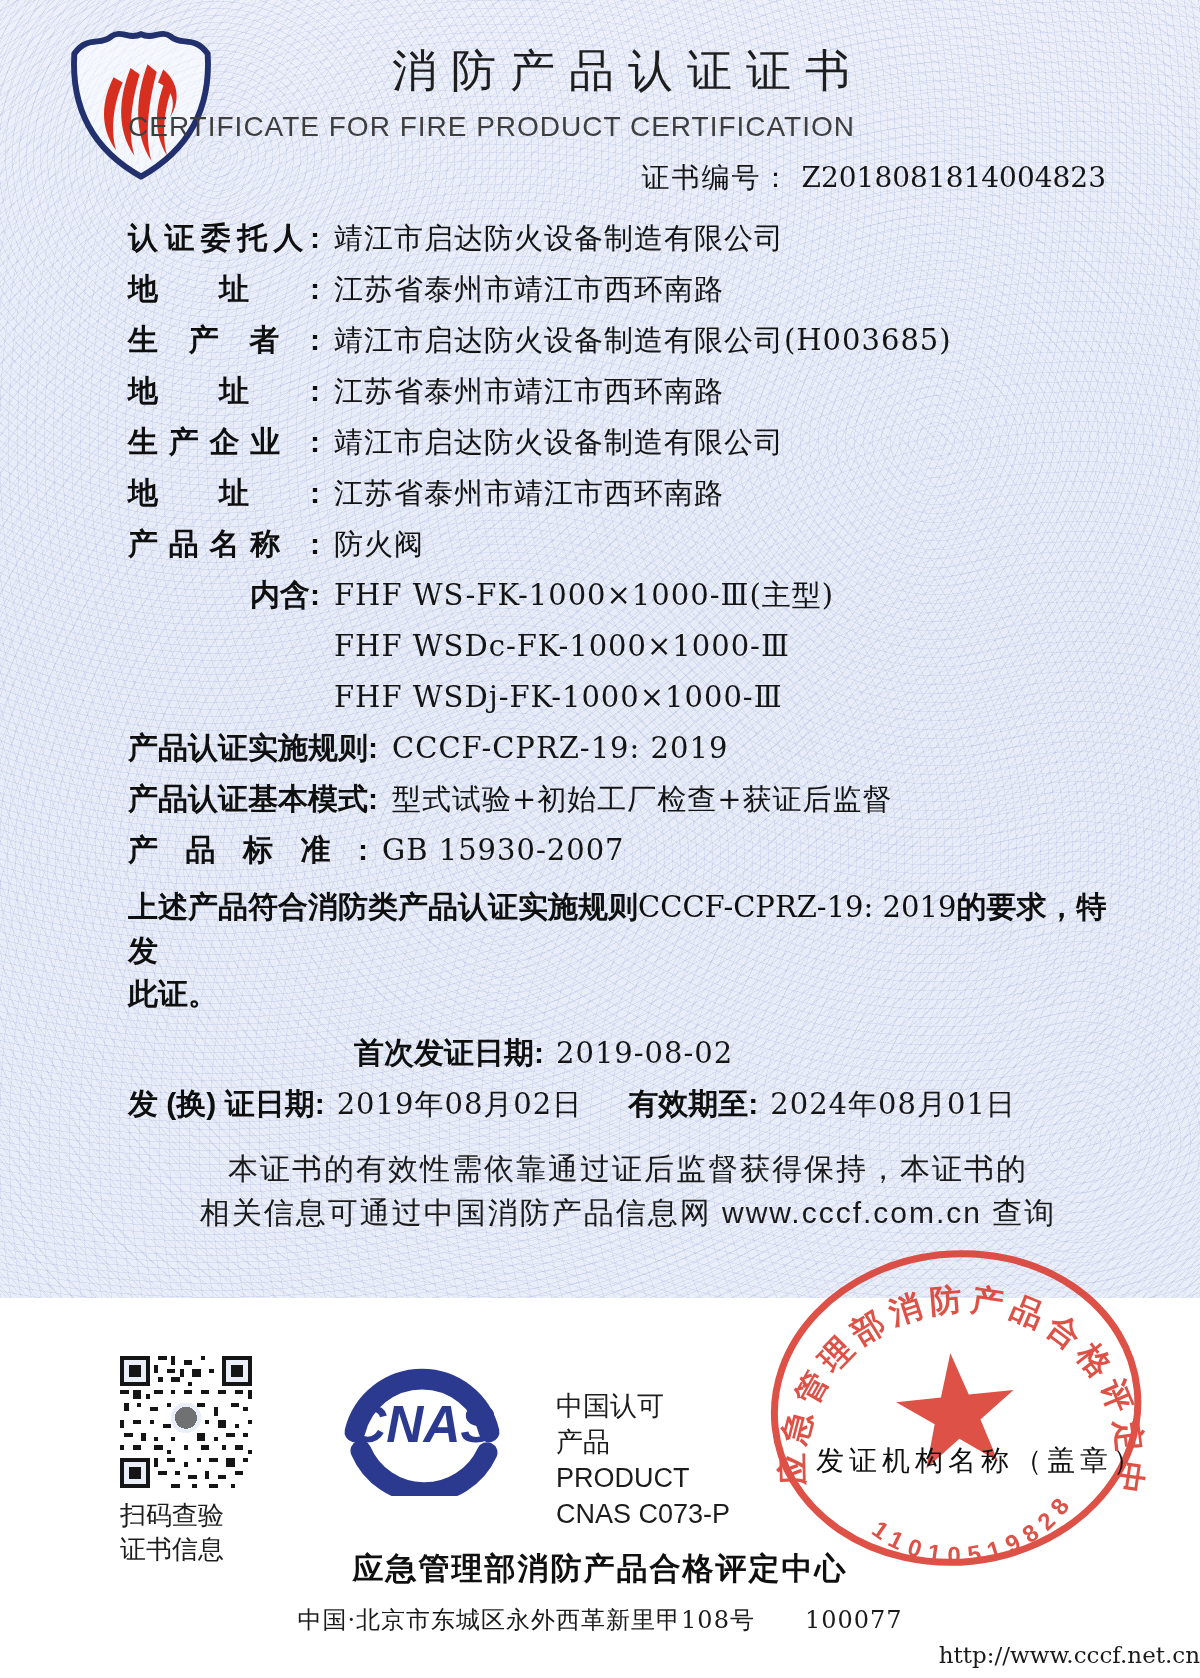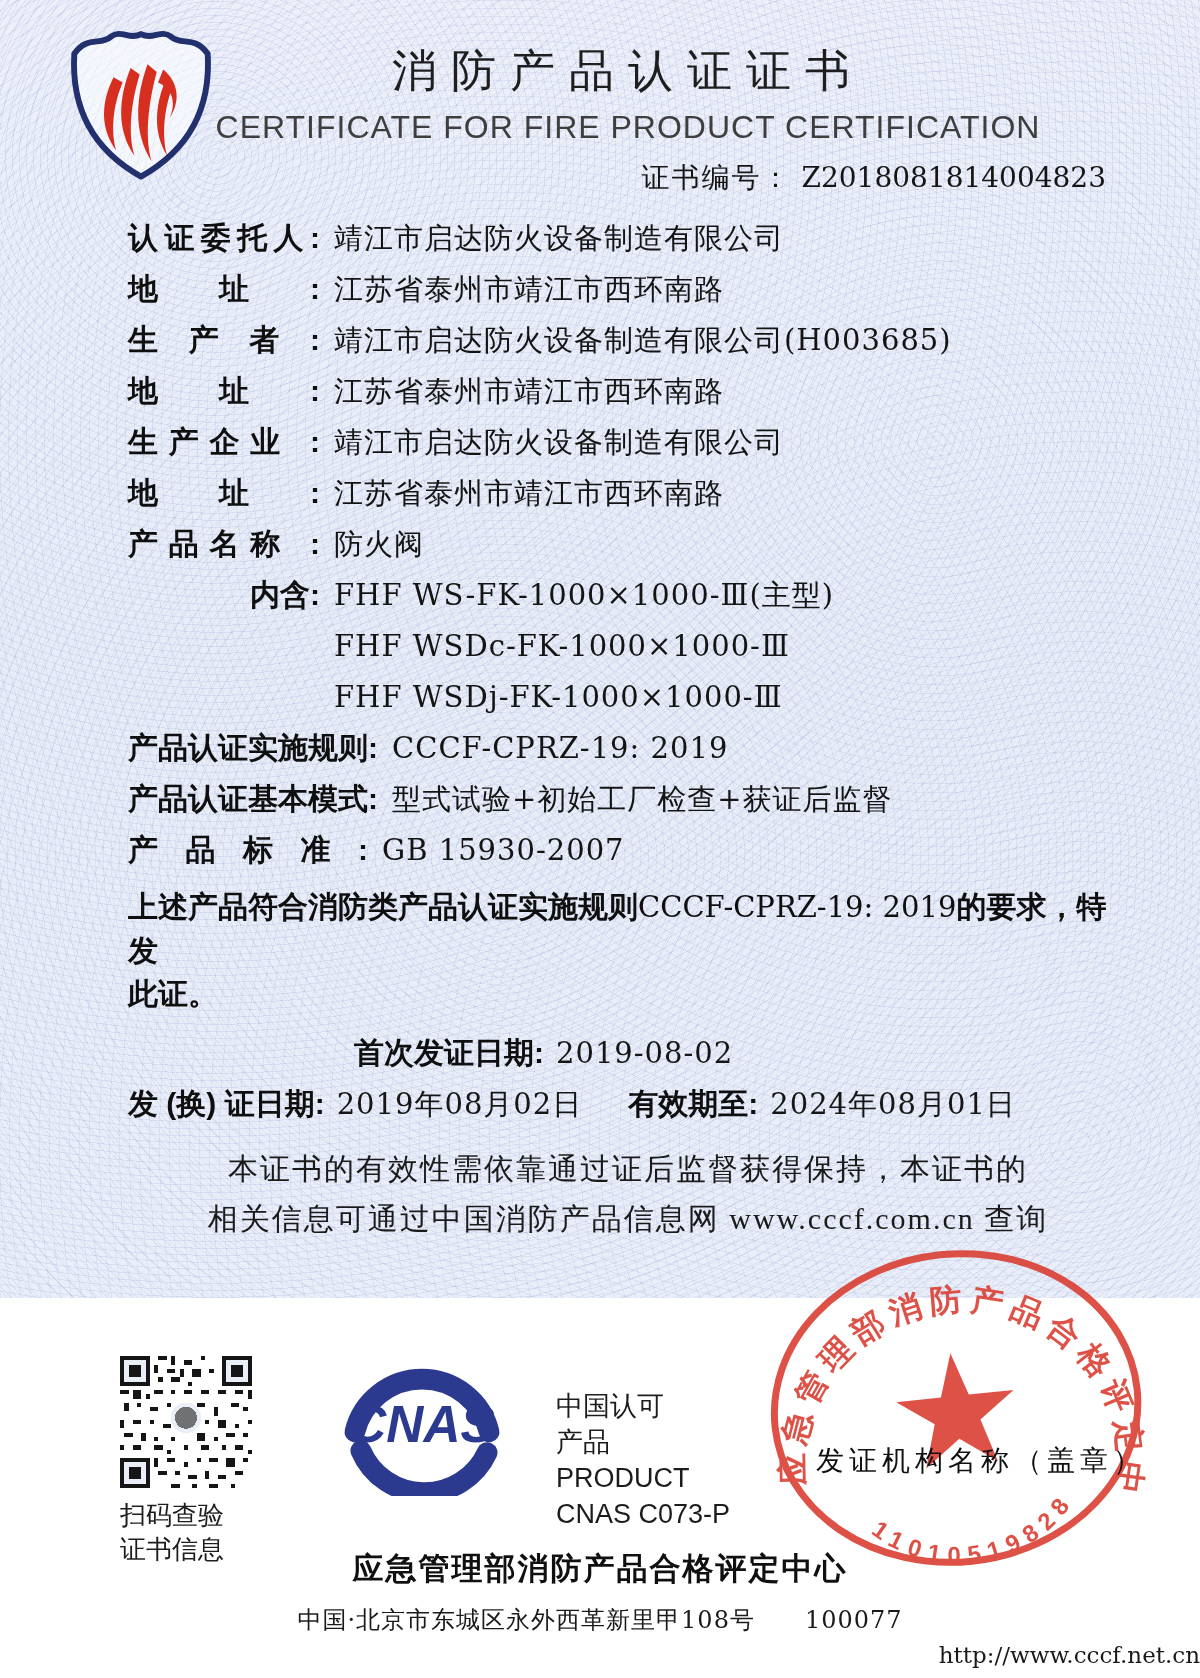--- a/index.html
+++ b/index.html
@@ -13,22 +13,22 @@
       repeating-radial-gradient(circle at 42% 66%, rgba(96,122,196,.10) 0 1px, rgba(0,0,0,0) 1px 8px),
       repeating-radial-gradient(circle at 90% 88%, rgba(96,122,196,.10) 0 1px, rgba(0,0,0,0) 1px 10px),
       linear-gradient(180deg,#edf0f9 0%,#e7ecf7 50%,#eaeef8 100%);
   }
   .content{position:relative;padding:40px 72px 0 128px;}
 
   
   .logo{position:absolute;left:56px;top:24px;width:170px;height:164px;}
   .title{font-size:45px;font-weight:500;letter-spacing:14px;text-align:center;
          color:#1e1e1e;line-height:62px;}
-  .subtitle{font-size:32px;font-weight:400;letter-spacing:1px;color:#3e3e3e;
-            text-align:center;margin-top:8px;line-height:34px;}
+  .subtitle{font-size:28px;font-weight:400;letter-spacing:1px;color:#3e3e3e;
+            text-align:left;margin-top:8px;line-height:34px;}
   .certno{margin-top:16px;text-align:right;padding-right:22px;font-size:28px;
           line-height:36px;font-family:"DejaVu Serif","Liberation Serif",serif;color:#151515;}
   .certno .lab{letter-spacing:2px;}
   .certno .num{padding-left:10px;}
 
   
   .fields{margin-top:26px;}
   .field{display:flex;align-items:baseline;margin-bottom:19px;font-size:30px;line-height:32px;}
   .flabel{flex:none;width:192px;font-weight:700;color:#0f0f0f;
           text-align:justify;text-align-last:justify;letter-spacing:0;}
@@ -44,21 +44,21 @@
   .firstissue{margin-top:22px;margin-left:226px;font-size:30px;line-height:32px;}
   .firstissue .flabel2{font-weight:700;}
   .issue-row{margin-top:19px;font-size:30px;line-height:32px;display:flex;}
   .flabel2{font-weight:700;color:#0f0f0f;}
   .dval{font-family:"DejaVu Serif","Liberation Serif",serif;font-size:29px;padding-left:12px;letter-spacing:1px;}
   .gap{width:46px;flex:none;}
 
   .notice{font-size:30px;line-height:34px;letter-spacing:2px;font-weight:500;
           text-align:center;color:#1a1a1a;}
   .notice1{margin-top:32px;}
-  .notice2{margin-top:16px;font-family:Liberation Serif, serif;}
+  .notice2{margin-top:10px;}
 
   
   .qr{position:absolute;left:116px;top:1352px;width:140px;height:140px;}
   .qr-caption{position:absolute;left:120px;top:1498px;font-size:26px;line-height:34px;color:#1d1d1d;}
   .cnas-logo{position:absolute;left:327px;top:1348px;width:190px;height:148px;}
   .cnas-side{position:absolute;left:556px;top:1388px;font-size:27px;line-height:36px;color:#1c1c1c;}
   .stamp{position:absolute;left:758px;top:1240px;width:396px;height:334px;opacity:.88;transform:rotate(-6deg);}
   .stamp-overlay{position:absolute;left:816px;top:1442px;font-size:28px;letter-spacing:5px;
                  font-family:"DejaVu Serif","Liberation Serif",serif;color:#101010;white-space:nowrap;}
   .org-line{position:absolute;left:0;top:1548px;width:100%;text-align:center;

